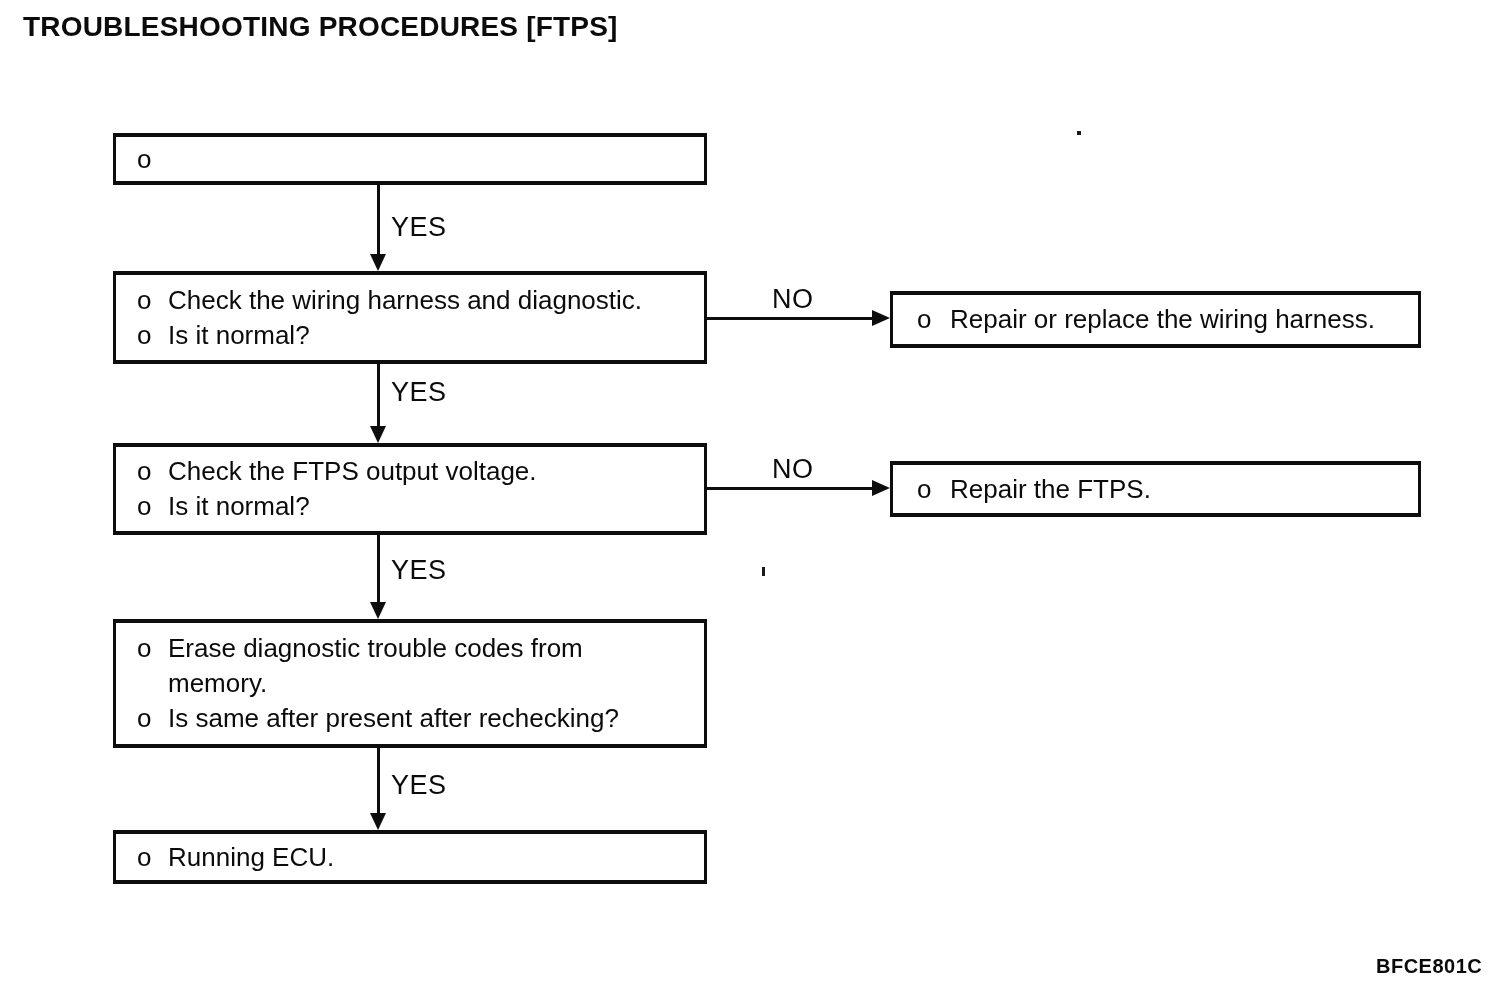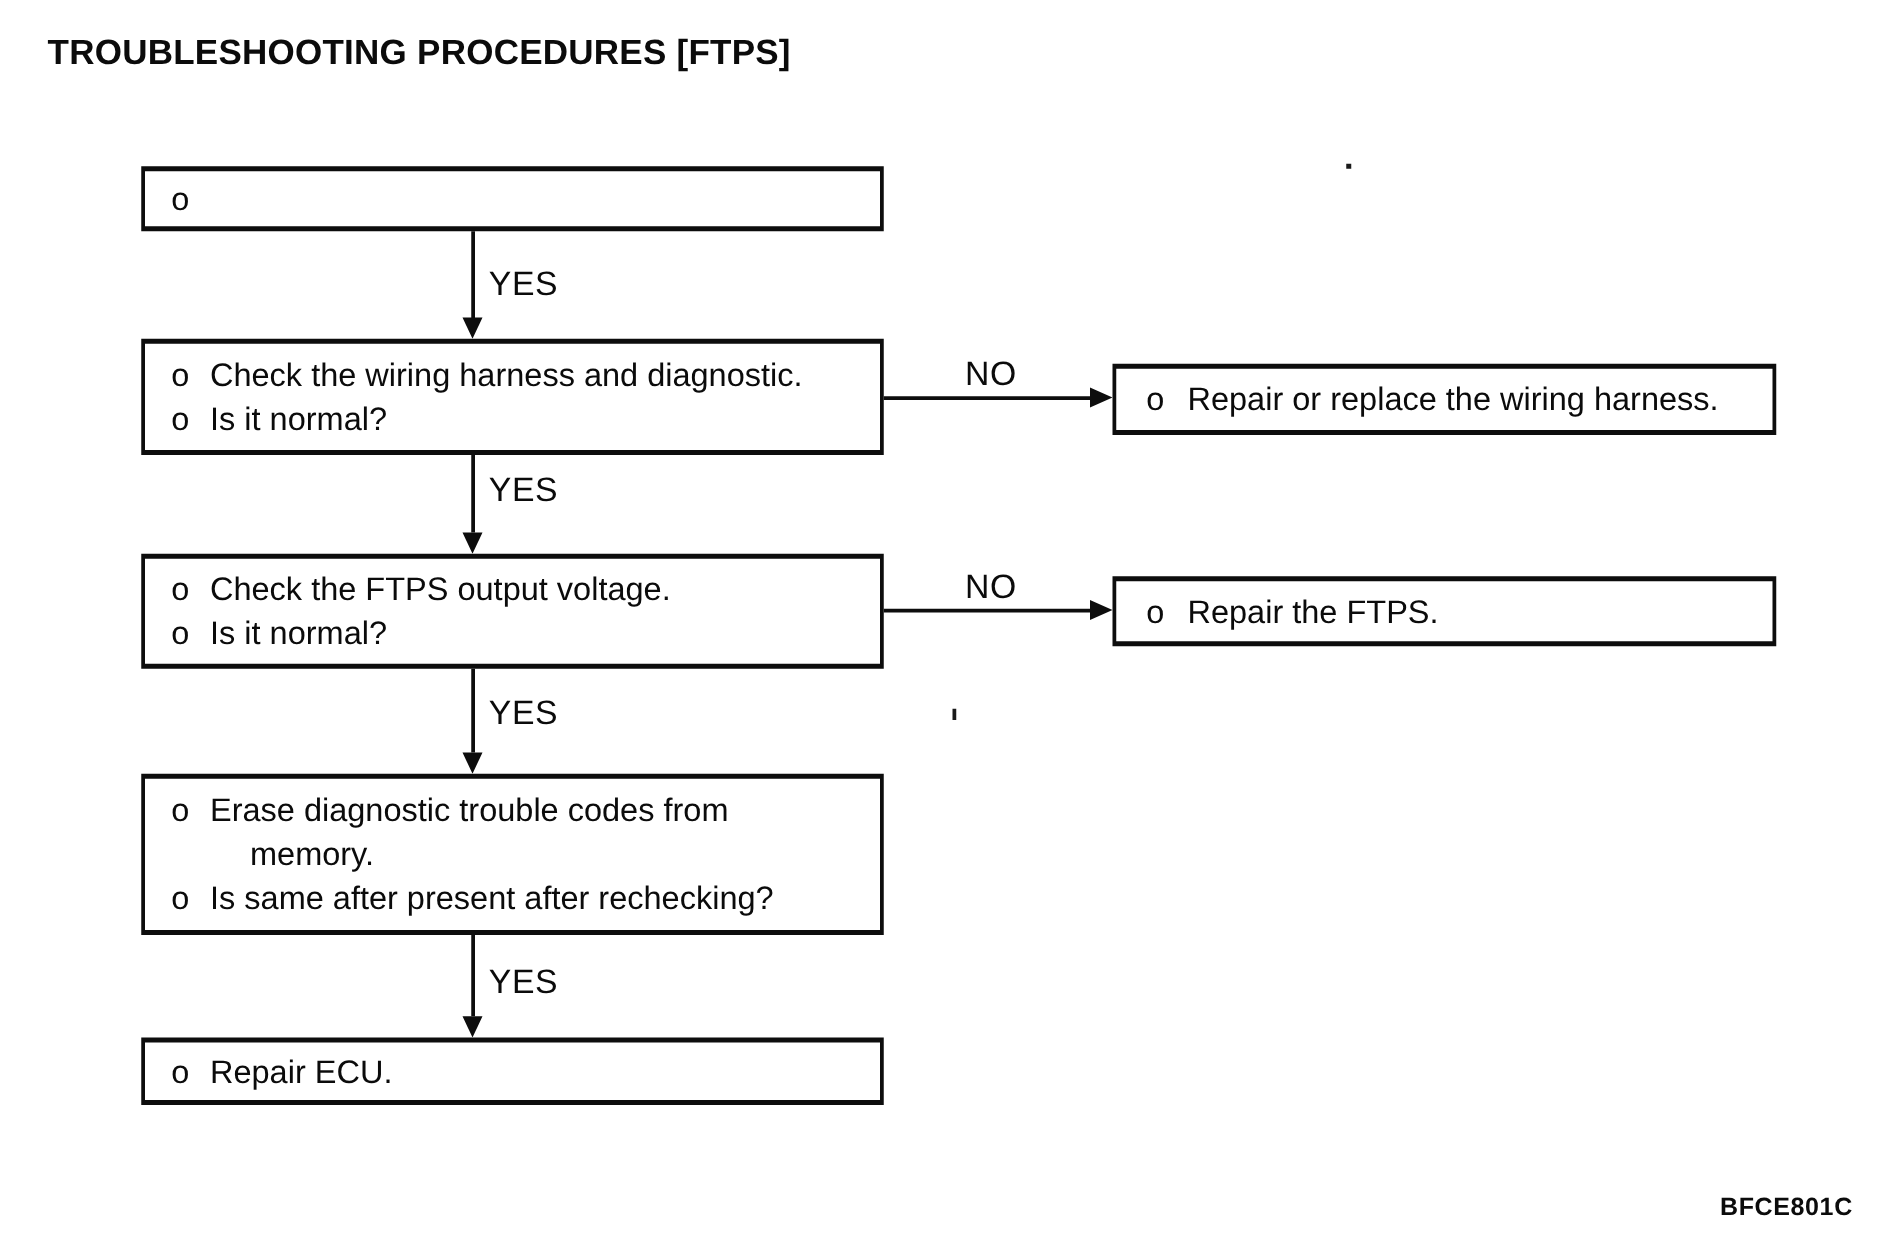--- a/index.html
+++ b/index.html
@@ -13,21 +13,21 @@
     height: 994px;
     background: #ffffff;
     font-family: "Liberation Sans", sans-serif;
     color: #0b0b0b;
     overflow: hidden;
   }
   .title {
     position: absolute;
     left: 22px;
     top: 10px;
-    margin: 16px;
+    margin: 1px;
     font-size: 28px;
     font-weight: bold;
     letter-spacing: 0.2px;
     white-space: nowrap;
   }
   .box {
     position: absolute;
     box-sizing: border-box;
     background: #ffffff;
     border: solid #0d0d0d;
@@ -44,21 +44,21 @@
   .row {
     display: flex;
     line-height: 35px;
     padding-left: 21px;
     white-space: nowrap;
   }
   .row .bullet {
     flex: 0 0 31px;
   }
   .row.cont {
-    padding-left: 84px;
+    padding-left: 52px;
     align-items: flex-end;
   }
   .rbox .row {
     padding-left: 24px;
   }
   .rbox .row .bullet {
     flex: 0 0 33px;
   }
   .vline {
     position: absolute;
@@ -203,21 +203,21 @@
   </div>
 
   <div class="vline" style="left:377px; top:748px; height:65px;"></div>
   <div class="arrow-down" style="left:370px; top:813px;"></div>
   <span class="edge-label" style="left:391px; top:770px;">YES</span>
 
   <div class="box" style="left:113px; top:830px; width:594px; height:54px;">
     <div class="box-inner">
       <div class="row">
         <span class="bullet">o</span>
-        <span>Repair ECU.</span>
+        <span>Running ECU.</span>
       </div>
     </div>
   </div>
 
   <span class="figure-code">BFCE801C</span>
 
   <div class="speck speck-a"></div>
   <div class="speck speck-b"></div>
 
 </div>

